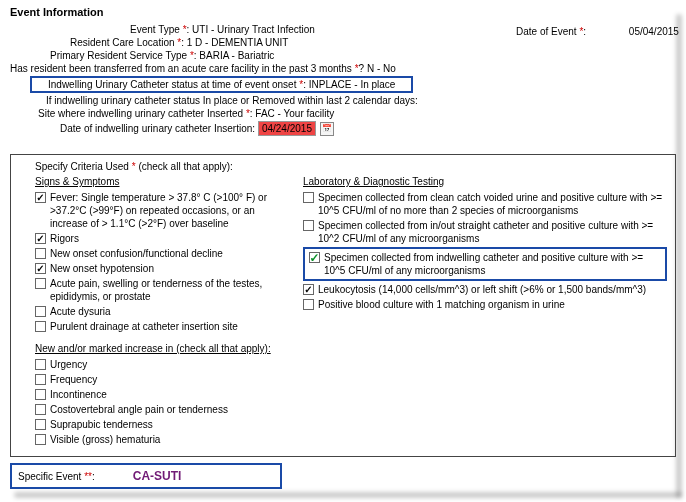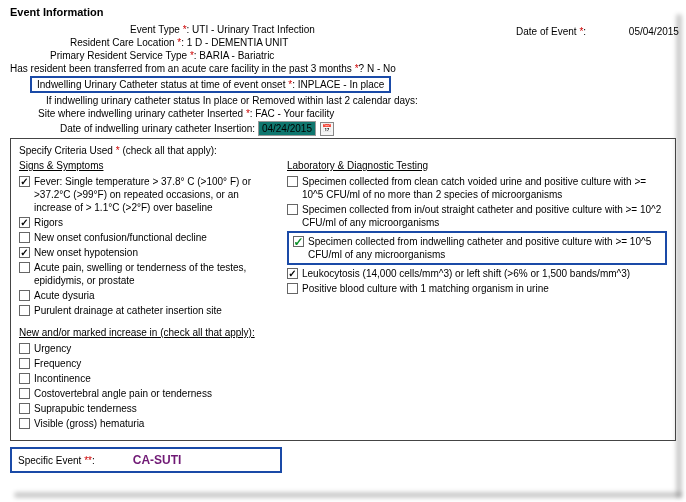--- a/index.html
+++ b/index.html
@@ -5,25 +5,25 @@
   * { box-sizing: border-box; margin: 0; padding: 0; }
   body { font-family: Arial, sans-serif; font-size: 10px; background: #fff; width: 686px; height: 502px; position: relative; padding: 6px 10px 10px 10px; }
   .req { color: #c00; }
   .header { font-weight: bold; font-size: 11px; margin-bottom: 4px; }
   .top-row { display: flex; }
   .top-left { flex: 1; }
   .top-right { text-align: right; padding-top: 2px; }
   .field-row { margin: 2px 0; white-space: nowrap; }
   .field-row .lbl { display: inline; }
   .field-row .val { display: inline; }
-  .highlight-box1 { border: 2px solid #1a4aa7; padding: 1px 5px; display: inline-block; margin-left: 20px; }
+  .highlight-box1 { border: 2px solid #1a4aa7; padding: 1px 16px; display: inline-block; margin-left: 20px; }
   .date-ctrl { display: inline-flex; align-items: center; gap: 4px; }
-  .date-box { border: 1px solid #999; padding: 1px 3px; font-size: 10px; background: #0f766e; }
+  .date-box { border: 1px solid #999; padding: 1px 3px; font-size: 10px; background: #ef4444; }
   .cal-icon { width: 14px; height: 14px; border: 1px solid #888; display: inline-flex; align-items: center; justify-content: center; font-size: 8px; background: #f5f5f5; }
-  .criteria-box { border: 1px solid #444; margin-top: 0; padding: 6px 8px 8px 8px; }
+  .criteria-box { border: 1px solid #444; margin-top: 16px; padding: 6px 8px 8px 24px; }
   .criteria-title { font-size: 10px; margin-bottom: 4px; }
   .cols { display: flex; gap: 8px; }
   .col { }
   .col.left { width: 260px; }
   .col.right { flex: 1; }
   .section-head { text-decoration: underline; font-size: 10px; margin-bottom: 4px; }
   .chk-row { display: flex; align-items: flex-start; gap: 4px; margin: 2px 0; line-height: 1.3; }
   .chk { width: 11px; height: 11px; border: 1px solid #666; flex: none; margin-top: 1px; display: inline-flex; align-items: center; justify-content: center; font-size: 10px; line-height: 1; background: #fff; }
   .chk.checked::before { content: "✓"; color: #000; font-weight: bold; }
   .chk.green::before { color: #0a9028; font-size: 12px; }

